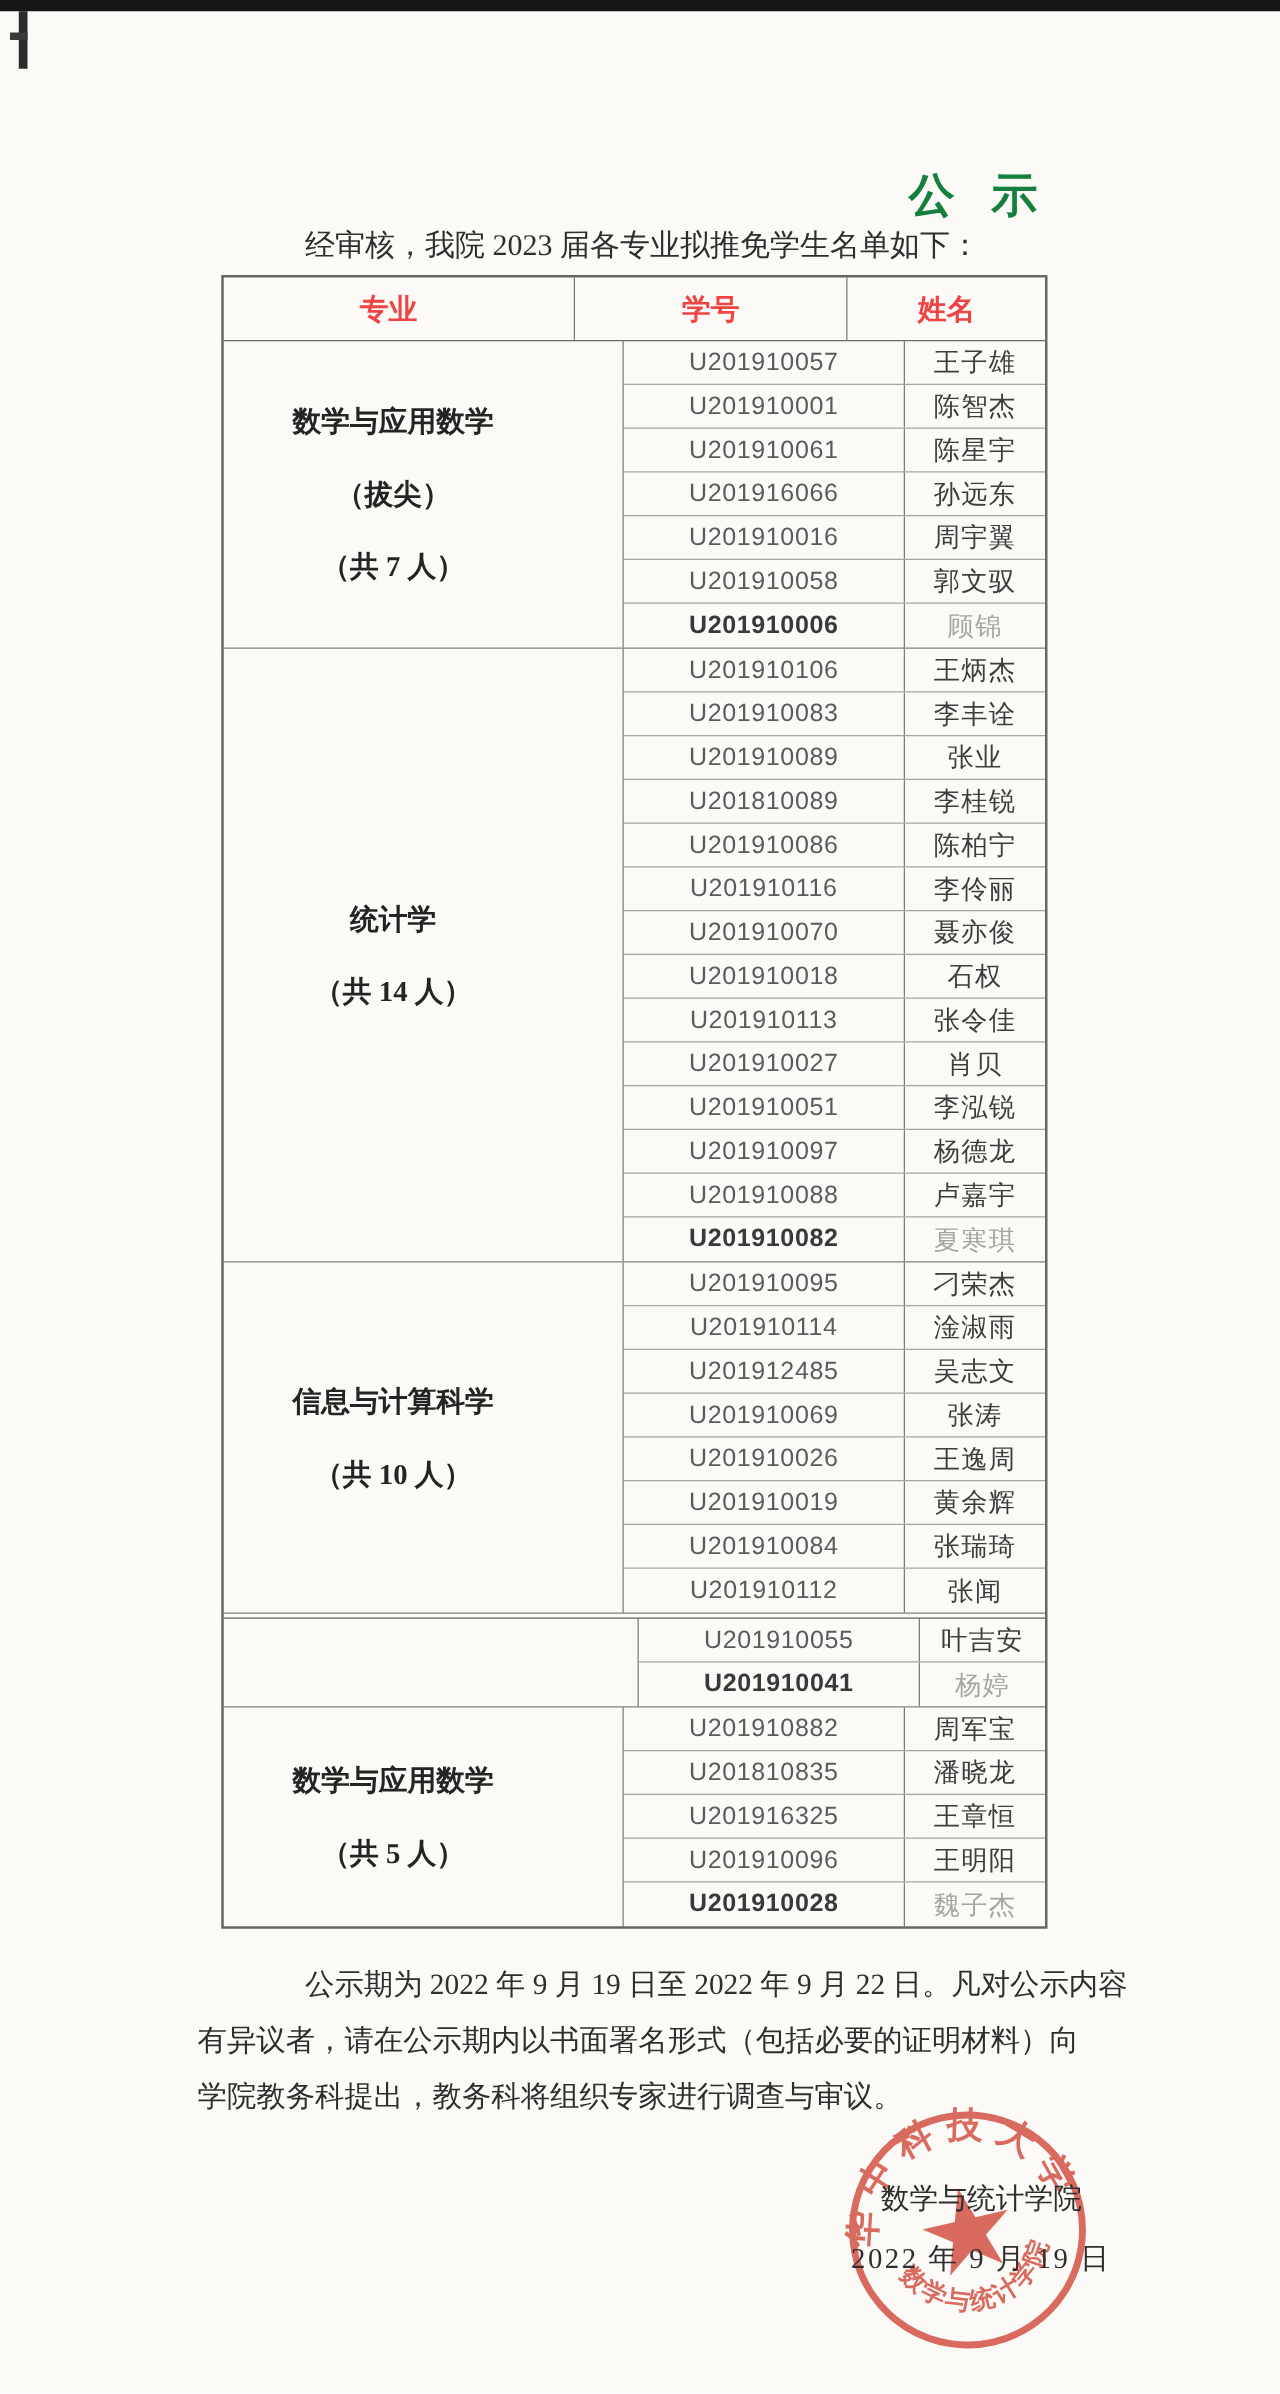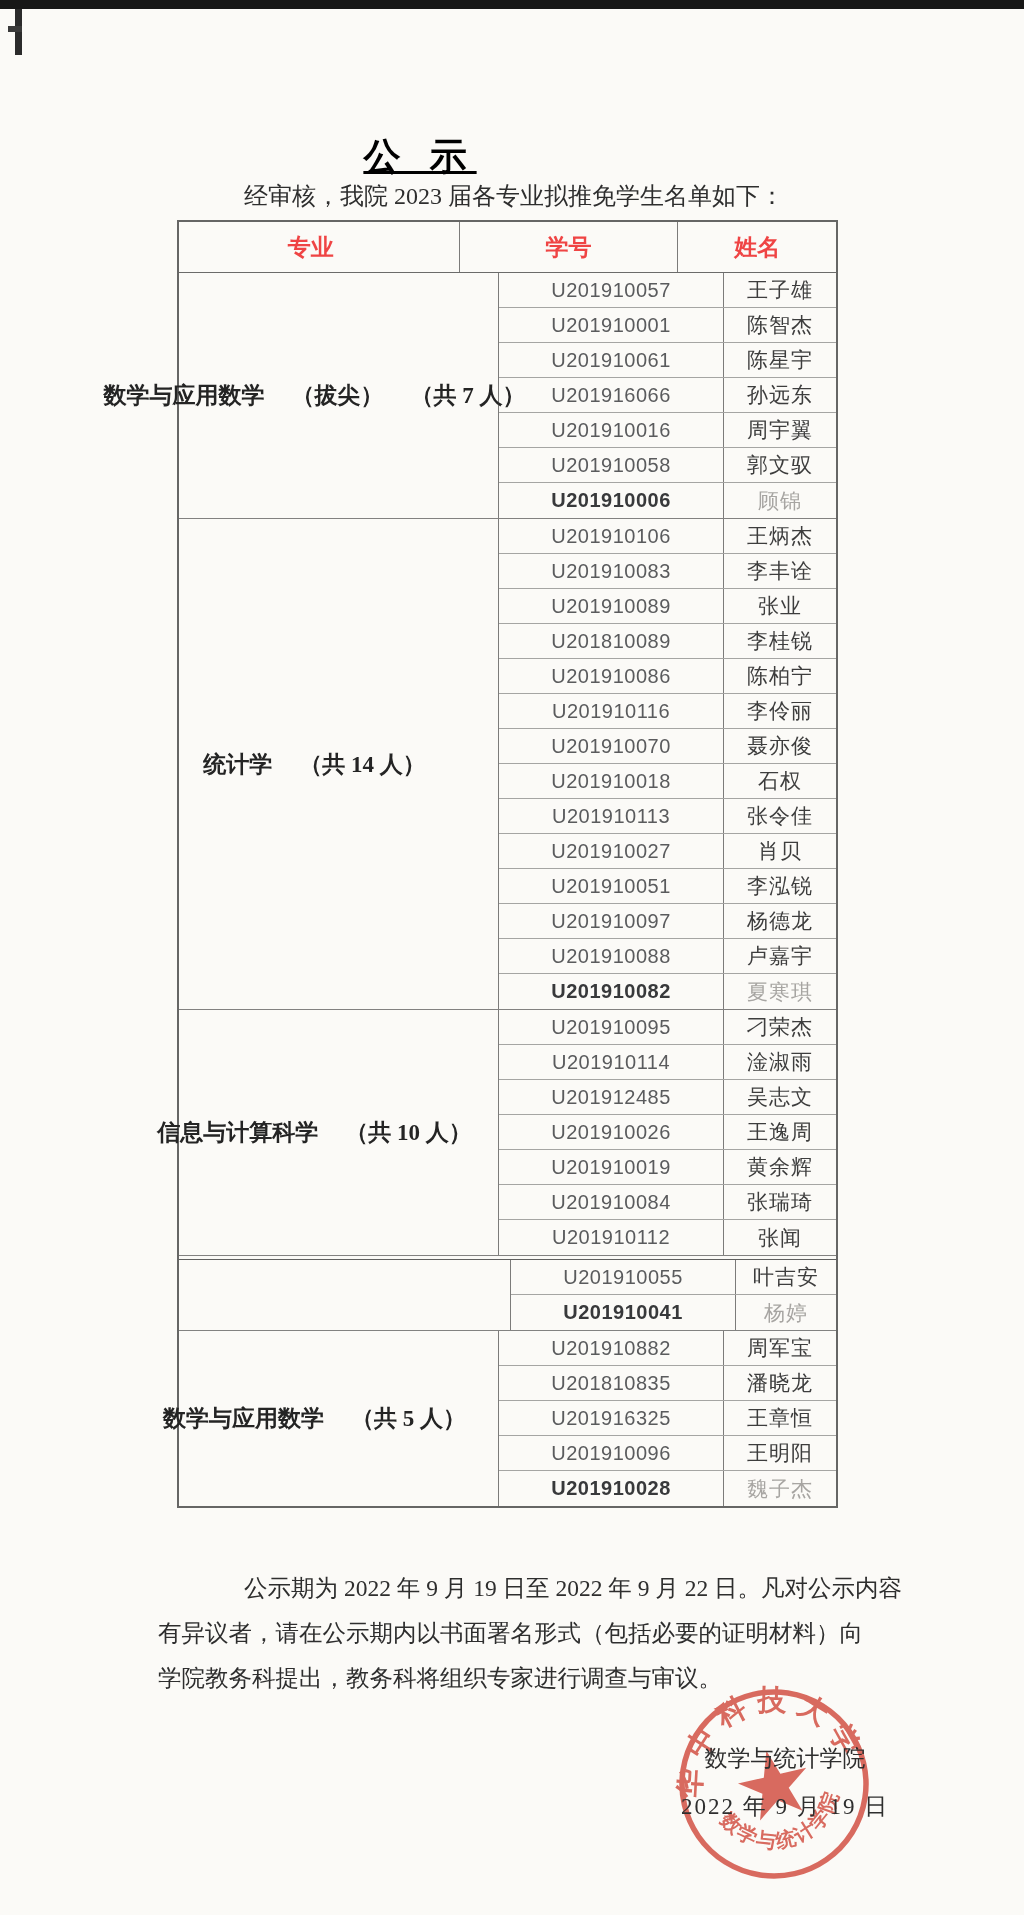--- a/index.html
+++ b/index.html
@@ -10,23 +10,22 @@
     color:#333;
     overflow:hidden;
   }
   
   .top-scan-bar{position:absolute;left:0;top:0;width:1024px;height:9px;background:#171717;}
   .left-scan-mark{position:absolute;left:15px;top:9px;width:7px;height:46px;background:#2b2b2b;}
   .left-scan-dot{position:absolute;left:8px;top:26px;width:14px;height:6px;background:#3a3a3a;}
 
   .page-title{
     position:absolute;left:0;top:132px;width:840px;
-    text-align:center;font-size:37px;font-weight:bold;color:#000000;
+    text-align:right;font-size:37px;font-weight:bold;color:#15803d;
     letter-spacing:10px;
-    text-decoration:underline;
   }
   .intro{
     position:absolute;left:244px;top:180px;width:640px;
     font-size:24px;color:#2e2e2e;white-space:nowrap;
   }
 
   
   .roster{
     position:absolute;left:177px;top:220px;width:661px;
     border:2px solid rgba(45,45,45,.72);
@@ -37,21 +36,21 @@
   .th{display:flex;align-items:center;justify-content:center;
       font-size:23px;font-weight:bold;color:#ef4444;box-sizing:border-box;}
   .c1{width:271px;}
   .c2{width:225px;border-left:1.5px solid rgba(55,55,55,.65);margin-left:16px;}
   .c3{width:163px;border-left:1.5px solid rgba(55,55,55,.65);}
 
   .section{display:flex;border-bottom:1.2px solid rgba(55,55,55,.62);box-sizing:border-box;}
   .section:last-child{border-bottom:none;}
   .section.page-break{border-top:1.4px solid rgba(45,45,45,.75);margin-top:3px;padding-left:12px;}
   .major-cell{
-    width:271px;display:flex;flex-direction:row;align-items:center;justify-content:center;
+    width:271px;display:flex;flex-direction:column;align-items:center;justify-content:center;
     gap:27px;box-sizing:border-box;
   }
   .major-line{font-size:23px;font-weight:bold;color:#242424;white-space:nowrap;}
   .rows{flex:1;display:flex;flex-direction:column;border-left:1.5px solid rgba(55,55,55,.65);margin-left:48px;}
   .row{display:flex;height:35px;box-sizing:border-box;border-bottom:1px solid rgba(95,95,95,.55);}
   .row:last-child{border-bottom:none;}
   .cell{display:flex;align-items:center;justify-content:center;box-sizing:border-box;}
   .cell.id{
     width:225px;border-right:1.5px solid rgba(55,55,55,.65);
     font-family:"Liberation Sans", sans-serif;
@@ -211,20 +210,24 @@
             <div class="cell id">U201910095</div>
             <div class="cell name">刁荣杰</div>
           </div>
           <div class="row">
             <div class="cell id">U201910114</div>
             <div class="cell name">淦淑雨</div>
           </div>
           <div class="row">
             <div class="cell id">U201912485</div>
             <div class="cell name">吴志文</div>
+          </div>
+          <div class="row">
+            <div class="cell id">U201910069</div>
+            <div class="cell name">张涛</div>
           </div>
           <div class="row">
             <div class="cell id">U201910026</div>
             <div class="cell name">王逸周</div>
           </div>
           <div class="row">
             <div class="cell id">U201910019</div>
             <div class="cell name">黄余辉</div>
           </div>
           <div class="row">

